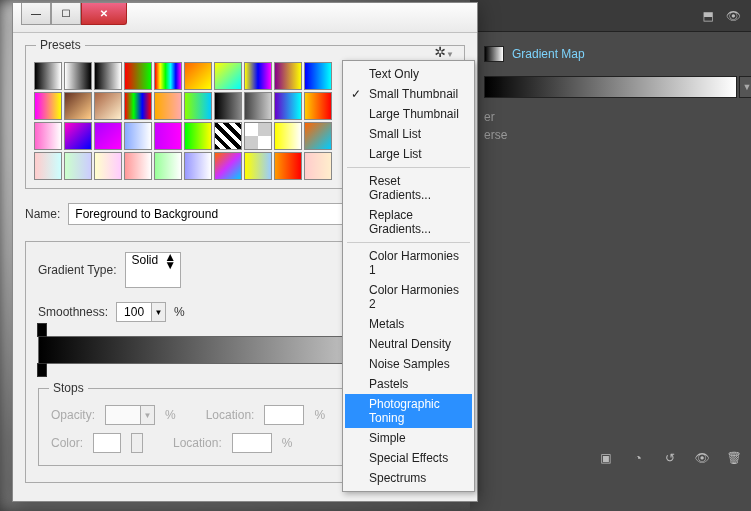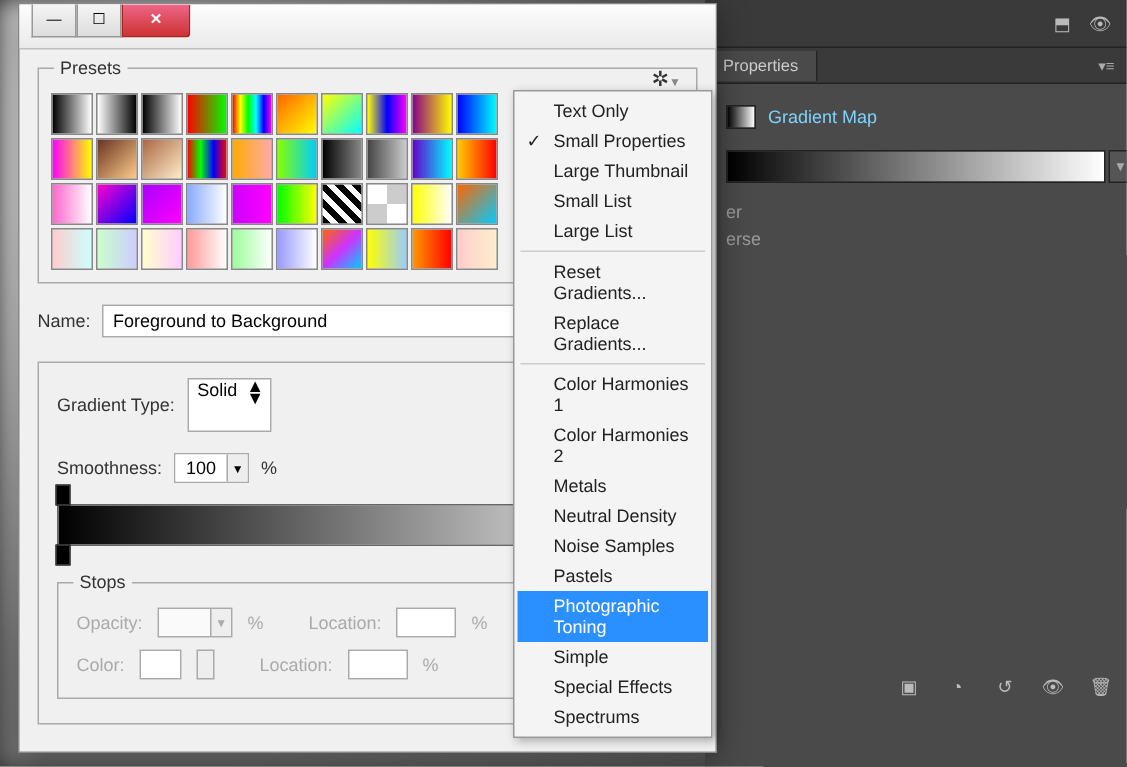--- a/index.html
+++ b/index.html
@@ -62,25 +62,20 @@
 </head>
 <body>
 
 <div class="bg-blur"></div>
 
 <div class="panel-stack">
   <div class="panel-top">
     <span>⬒</span>
     <span>👁</span>
   </div>
-  <div class="props-tab">
-    <div class="tab">Properties</div>
-    <div style="flex:1"></div>
-    <span style="color:#aaa;padding-right:8px;font-size:10px">▾≡</span>
-  </div>
   <div class="props-body">
     <div class="props-title">
       <div class="props-icon"></div>
       <span>Gradient Map</span>
     </div>
     <div style="position:relative">
       <div class="grad-preview"></div>
       <div class="grad-drop">▼</div>
     </div>
     <div class="cb-row">
@@ -208,21 +203,21 @@
           <span>%</span>
           <span class="btn disabled" style="margin-left:auto">Delete</span>
         </div>
       </div>
     </div>
   </div>
 </div>
 
 <div class="context-menu" id="ctx-menu">
     <div class="menu-item">Text Only</div>
-    <div class="menu-item checked">Small Properties</div>
+    <div class="menu-item checked">Small Thumbnail</div>
     <div class="menu-item">Large Thumbnail</div>
     <div class="menu-item">Small List</div>
     <div class="menu-item">Large List</div>
     <div class="menu-sep"></div>
     <div class="menu-item">Reset Gradients...</div>
     <div class="menu-item">Replace Gradients...</div>
     <div class="menu-sep"></div>
     <div class="menu-item">Color Harmonies 1</div>
     <div class="menu-item">Color Harmonies 2</div>
     <div class="menu-item">Metals</div>

